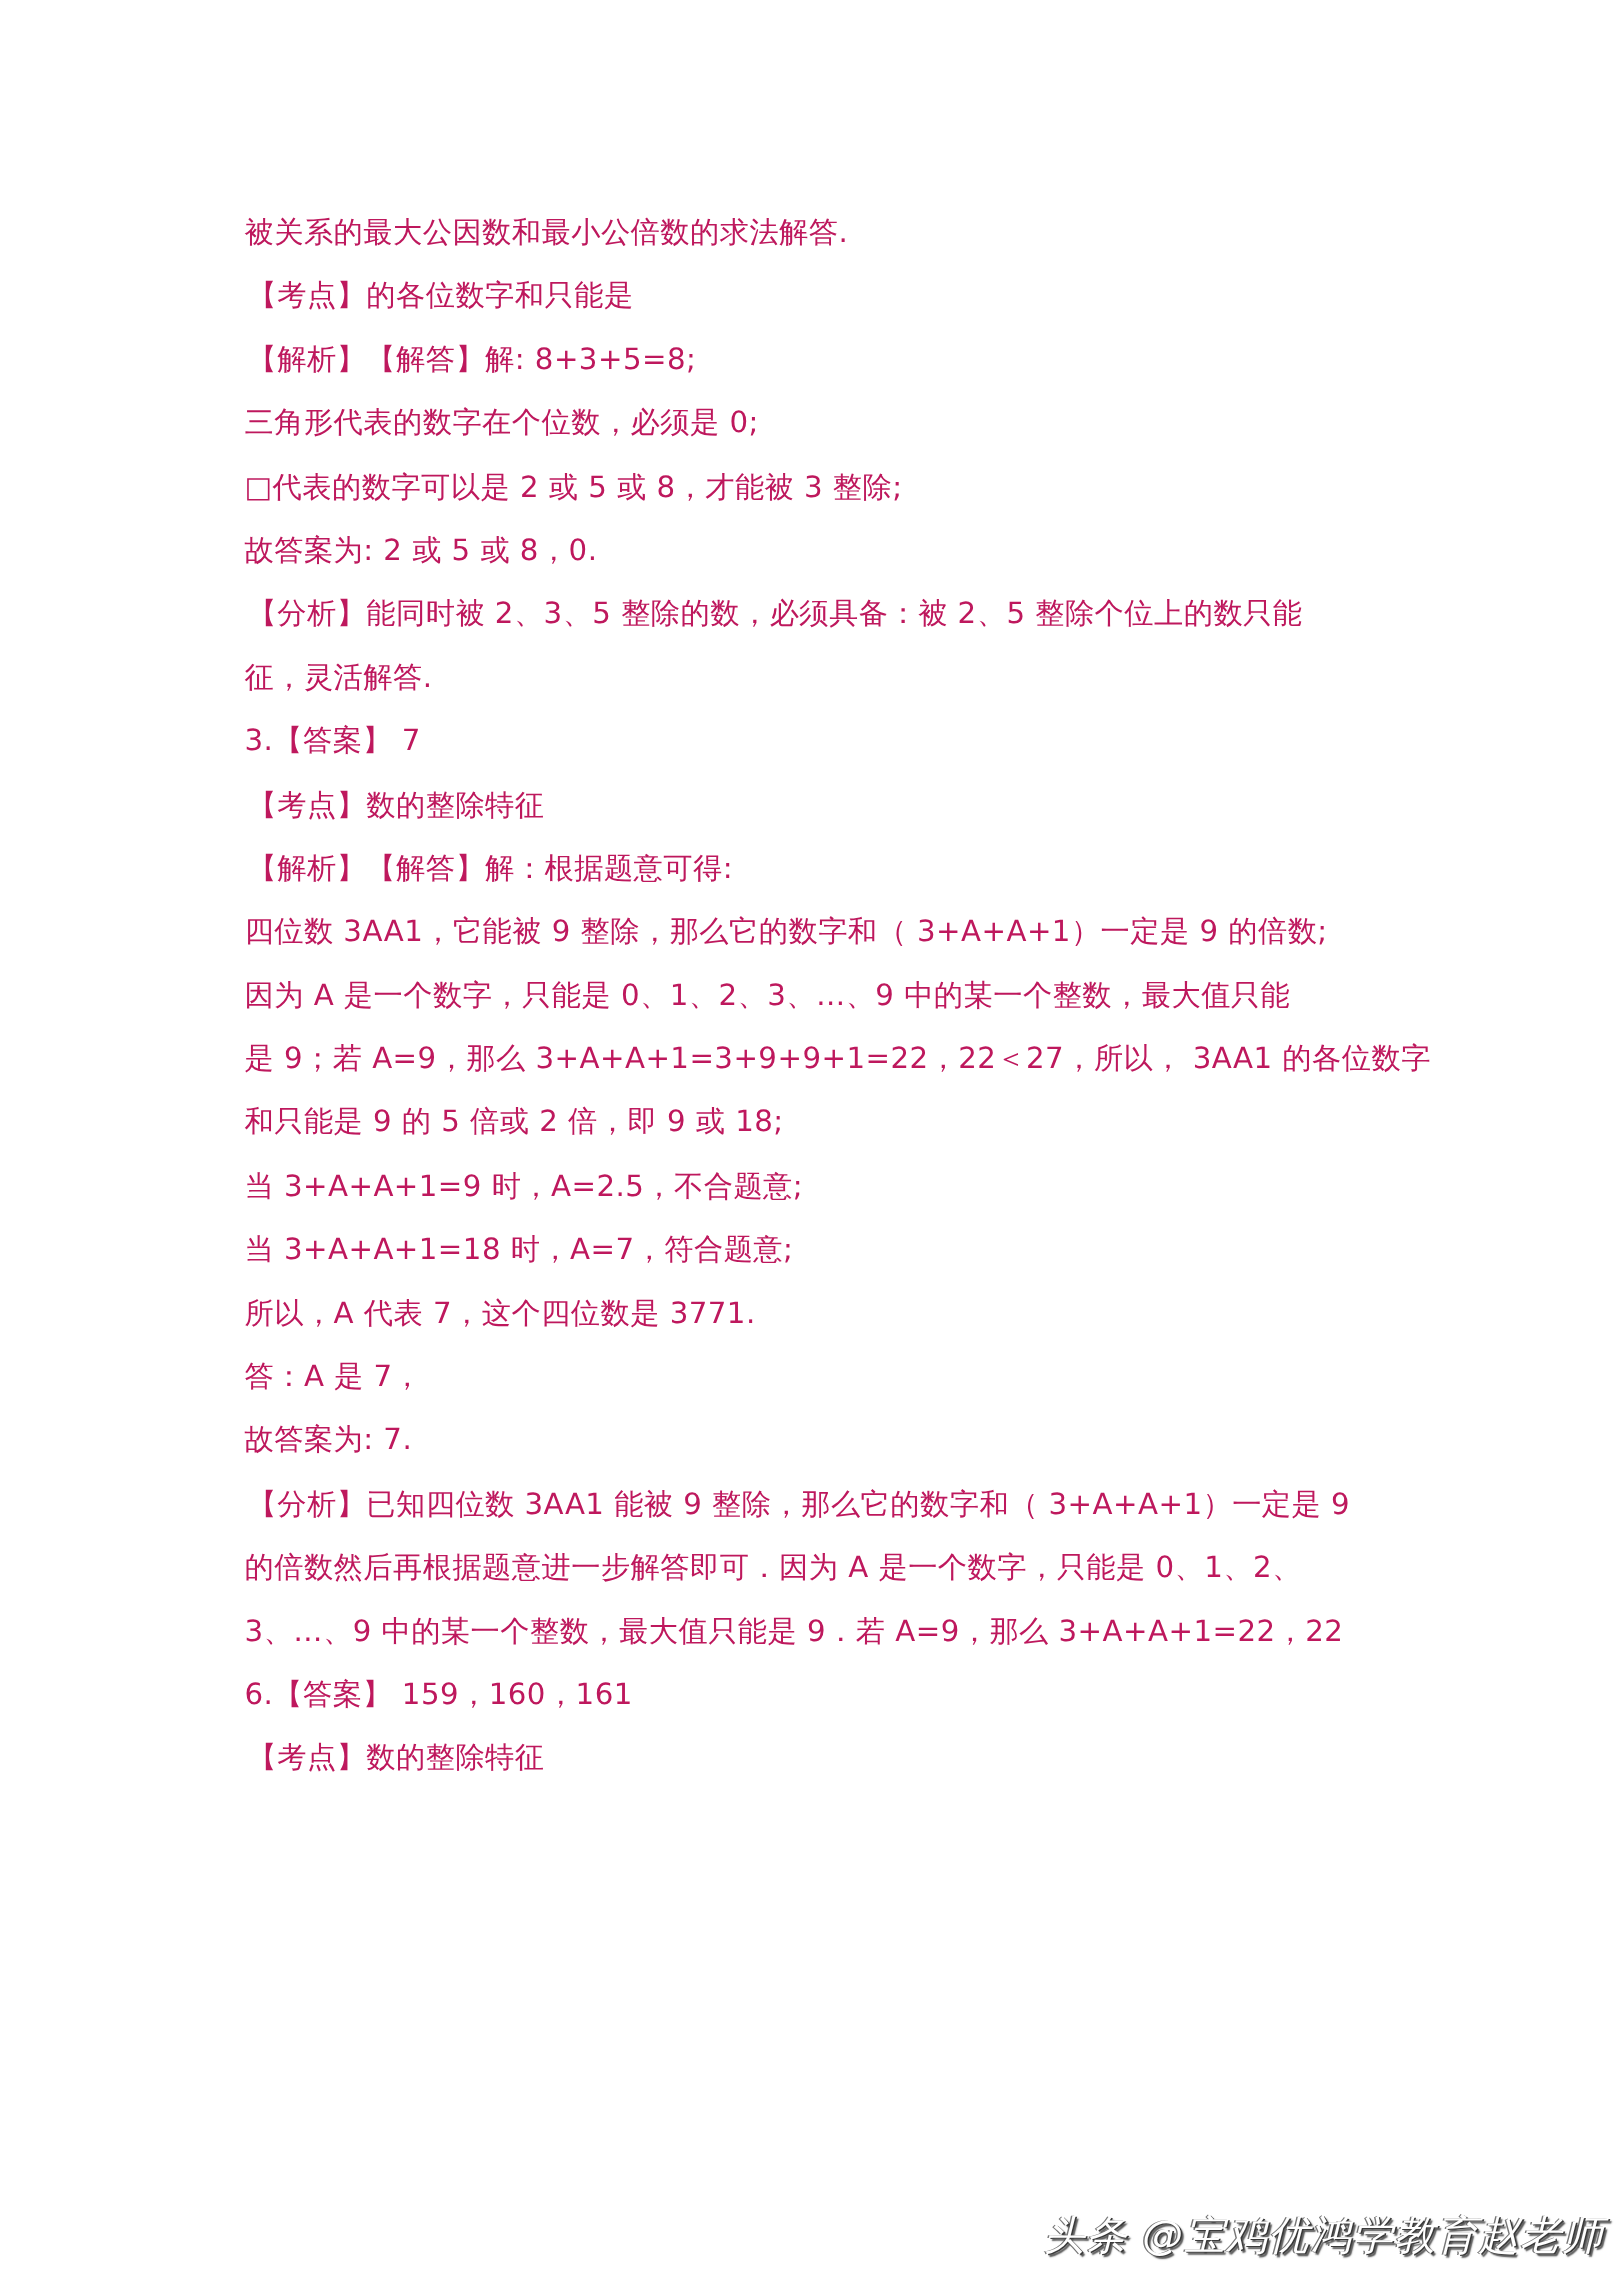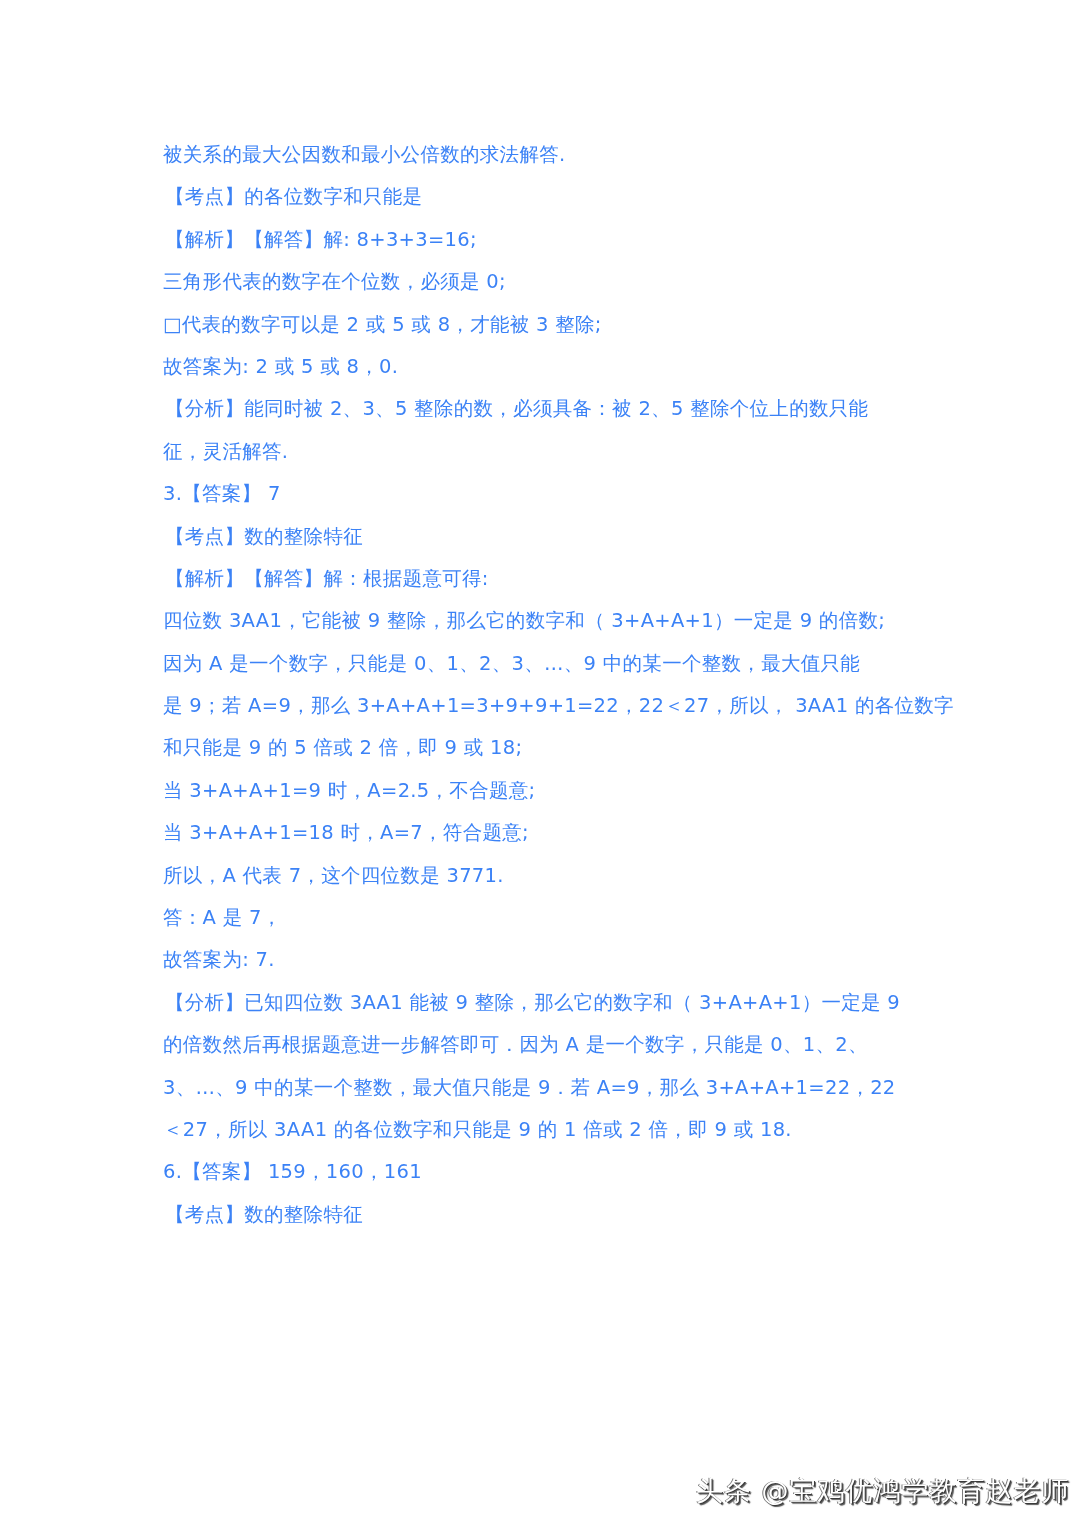--- a/index.html
+++ b/index.html
@@ -20,65 +20,65 @@
       left: 163px;
       top: 136px;
       width: 760px;
     }
     .line {
       height: 42.4px;
       line-height: 38px;
       font-size: 19.5px;
       white-space: nowrap;
       letter-spacing: 0.3px;
-      color: #3b82f6;
+      color: #be185d;
     }
     .line.indent {
       padding-left: 2px;
     }
     .watermark {
       position: absolute;
       left: 696px;
       top: 1474px;
       font-size: 27px;
       line-height: 34px;
       color: #ffffff;
       letter-spacing: 1px;
       text-shadow:
         1px 1px 0 #3a3a3a,
         2px 2px 1px #555555,
         -1px 0 0 #777777;
       white-space: nowrap;
+      font-style: italic;
     }
   </style>
 </head>
 <body>
 
 <div class="page">
   <div class="line">被关系的最大公因数和最小公倍数的求法解答.</div>
   <div class="line indent">【考点】的各位数字和只能是</div>
-  <div class="line indent">【解析】【解答】解:   8+3+3=16;</div>
+  <div class="line indent">【解析】【解答】解:   8+3+5=8;</div>
   <div class="line">三角形代表的数字在个位数，必须是     0;</div>
   <div class="line">□代表的数字可以是   2 或 5 或 8，才能被  3 整除;</div>
   <div class="line">故答案为:  2 或 5 或 8，0.</div>
   <div class="line indent">【分析】能同时被   2、3、5 整除的数，必须具备：被    2、5 整除个位上的数只能</div>
   <div class="line">征，灵活解答.</div>
   <div class="line">3.【答案】 7</div>
   <div class="line indent">【考点】数的整除特征</div>
   <div class="line indent">【解析】【解答】解：根据题意可得:</div>
   <div class="line">四位数  3AA1，它能被  9 整除，那么它的数字和（   3+A+A+1）一定是  9 的倍数;</div>
   <div class="line">因为  A 是一个数字，只能是   0、1、2、3、…、9 中的某一个整数，最大值只能</div>
   <div class="line">是 9；若 A=9，那么 3+A+A+1=3+9+9+1=22，22＜27，所以，  3AA1 的各位数字</div>
   <div class="line">和只能是  9 的 5 倍或 2 倍，即  9 或 18;</div>
   <div class="line">当 3+A+A+1=9 时，A=2.5，不合题意;</div>
   <div class="line">当 3+A+A+1=18 时，A=7，符合题意;</div>
   <div class="line">所以，A 代表 7，这个四位数是   3771.</div>
   <div class="line">答：A 是 7，</div>
   <div class="line">故答案为:  7.</div>
   <div class="line indent">【分析】已知四位数   3AA1  能被 9 整除，那么它的数字和（  3+A+A+1）一定是  9</div>
   <div class="line">的倍数然后再根据题意进一步解答即可．因为      A 是一个数字，只能是   0、1、2、</div>
   <div class="line">3、…、9 中的某一个整数，最大值只能是     9．若  A=9，那么  3+A+A+1=22，22</div>
-  <div class="line">＜27，所以 3AA1 的各位数字和只能是   9 的 1 倍或 2 倍，即  9 或 18.</div>
   <div class="line">6.【答案】 159，160，161</div>
   <div class="line indent">【考点】数的整除特征</div>
 </div>
 
 <div class="watermark">头条 @宝鸡优鸿学教育赵老师</div>
 
 </body></html>

